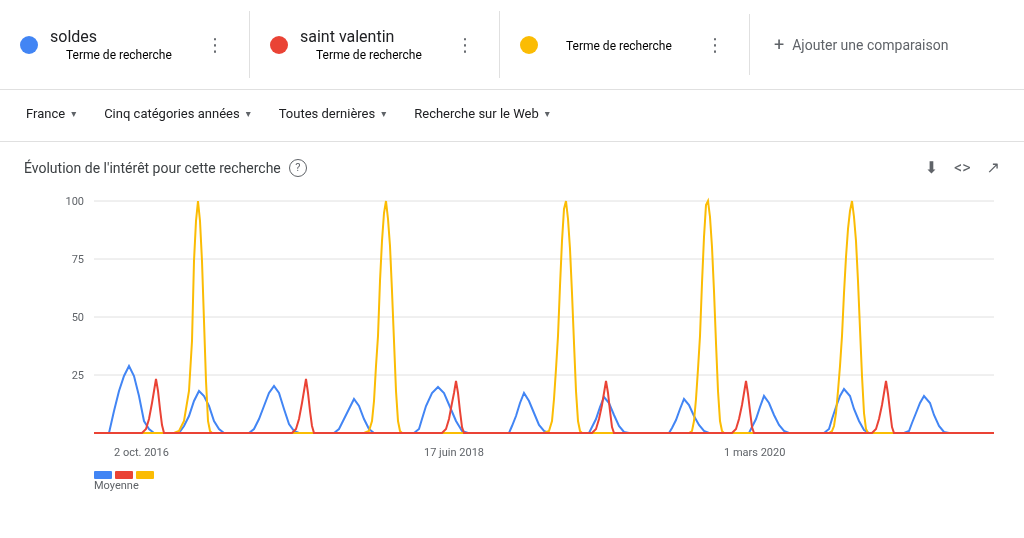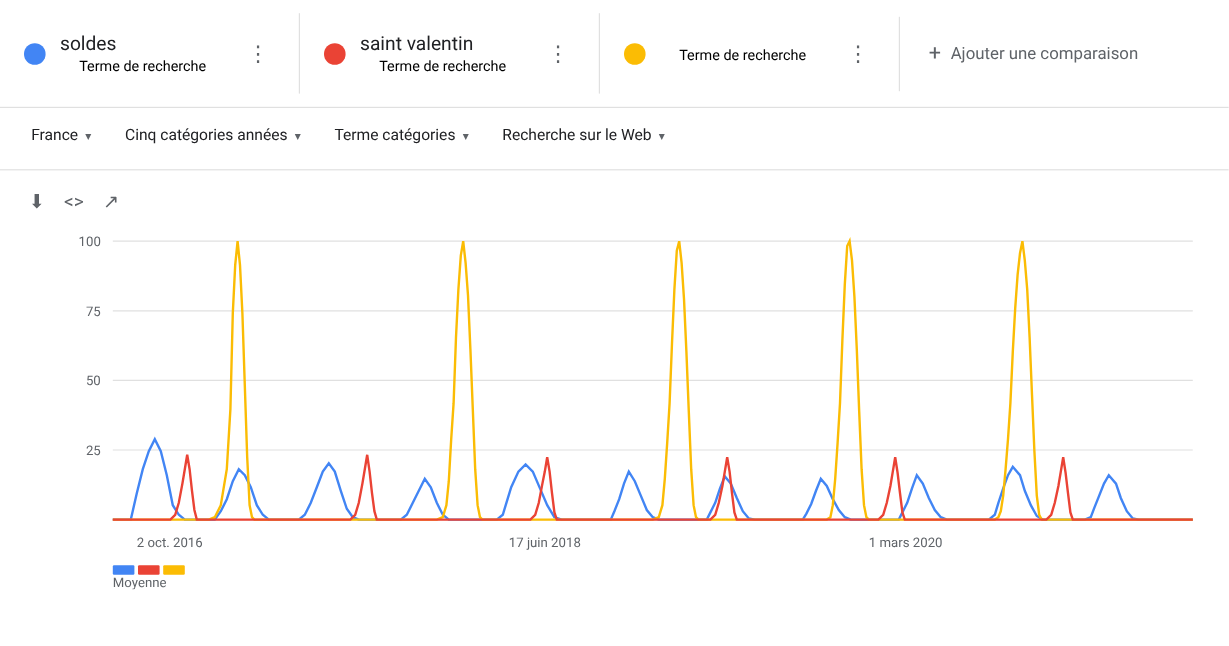--- a/index.html
+++ b/index.html
@@ -173,31 +173,35 @@
 <div class="filters-bar">
   <div class="filter-dropdown">
     <span>France</span>
     <span class="chevron">▾</span>
   </div>
   <div class="filter-dropdown">
     <span>Cinq catégories années</span>
     <span class="chevron">▾</span>
   </div>
   <div class="filter-dropdown">
-    <span>Terme catégories</span>
+    <span>Toutes dernières</span>
     <span class="chevron">▾</span>
   </div>
   <div class="filter-dropdown">
     <span>Recherche sur le Web</span>
     <span class="chevron">▾</span>
   </div>
 </div>
 
 <div class="chart-section">
   <div class="chart-header">
+    <div class="chart-title">
+      <span>Évolution de l'intérêt pour cette recherche</span>
+      <span class="help-icon">?</span>
+    </div>
     <div class="chart-actions">
       <span class="chart-action-icon">⬇</span>
       <span class="chart-action-icon">&lt;&gt;</span>
       <span class="chart-action-icon">↗</span>
     </div>
   </div>
 
   <div class="chart-svg-container">
     <svg width="976" height="310" viewBox="0 0 976 310">
 

